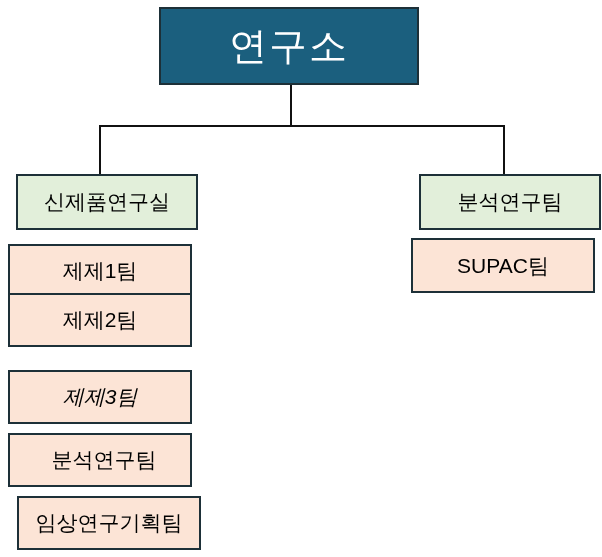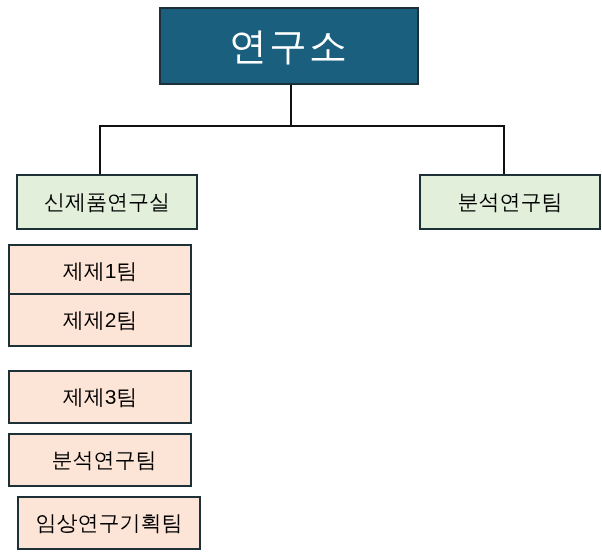--- a/index.html
+++ b/index.html
@@ -40,21 +40,21 @@
   }
   .node.team {
     width: 184px; height: 54px;
     background: var(--team-fill, #fce4d6);
     font-size: 21px;
   }
   
   .node.div-left   { left: 8px;  top: 174px; }
   .node.team-l0    { left: 8px;  top: 244px; }
   .node.team-l1    { left: 8px;  top: 293px; }
-  .node.team-l2    { left: 8px;  top: 370px; }
+  .node.team-l2    { left: 8px;  top: 370px; font-style: italic; }
   .node.team-l3    { left: 8px;  top: 433px; padding-left: 8px; }
   .node.team-l4    { left: 8px;  top: 496px; margin-left: 9px; }
   
   .node.div-right  { left: 411px; top: 174px; }
   .node.team-r0    { left: 411px; top: 238px; width: 184px; height: 55px; }
   
   .line {
     position: absolute;
     background: var(--line, #111111);
   }
@@ -76,14 +76,15 @@
   <div class="node root">연구소</div>
 
   <div class="node division div-left">신제품연구실</div>
   <div class="node team team-l0">제제1팀</div>
   <div class="node team team-l1">제제2팀</div>
   <div class="node team team-l2">제제3팀</div>
   <div class="node team team-l3">분석연구팀</div>
   <div class="node team team-l4">임상연구기획팀</div>
 
   <div class="node division div-right">분석연구팀</div>
+  <div class="node team team-r0">SUPAC팀</div>
 
 </div>
 
 </body></html>

